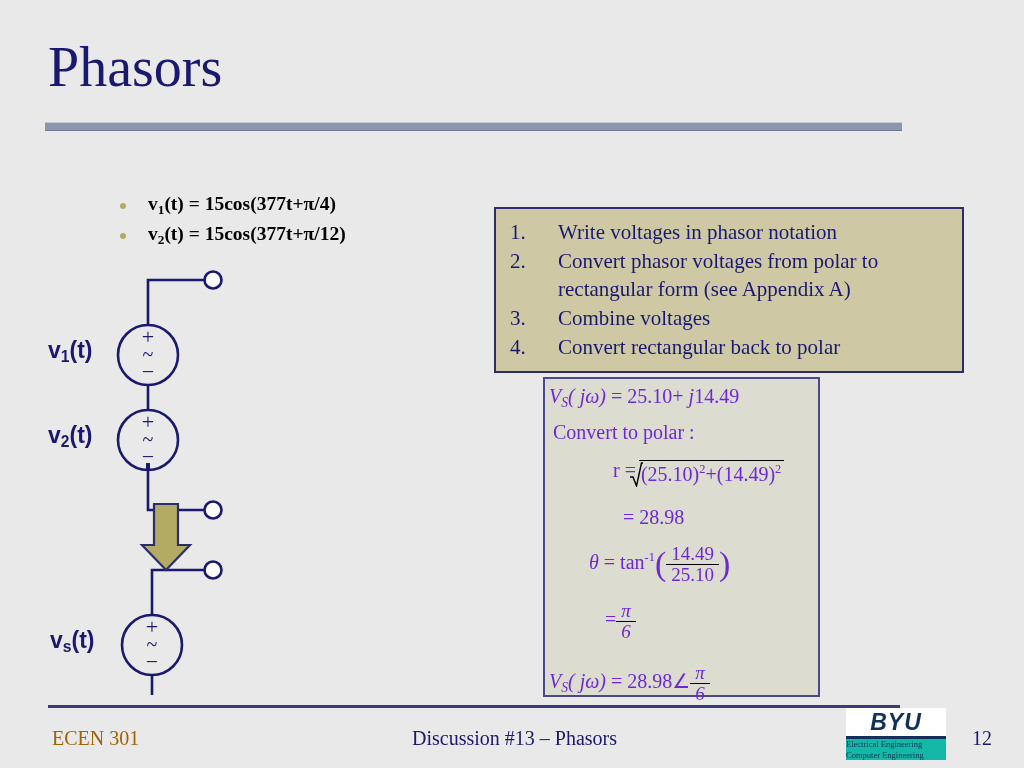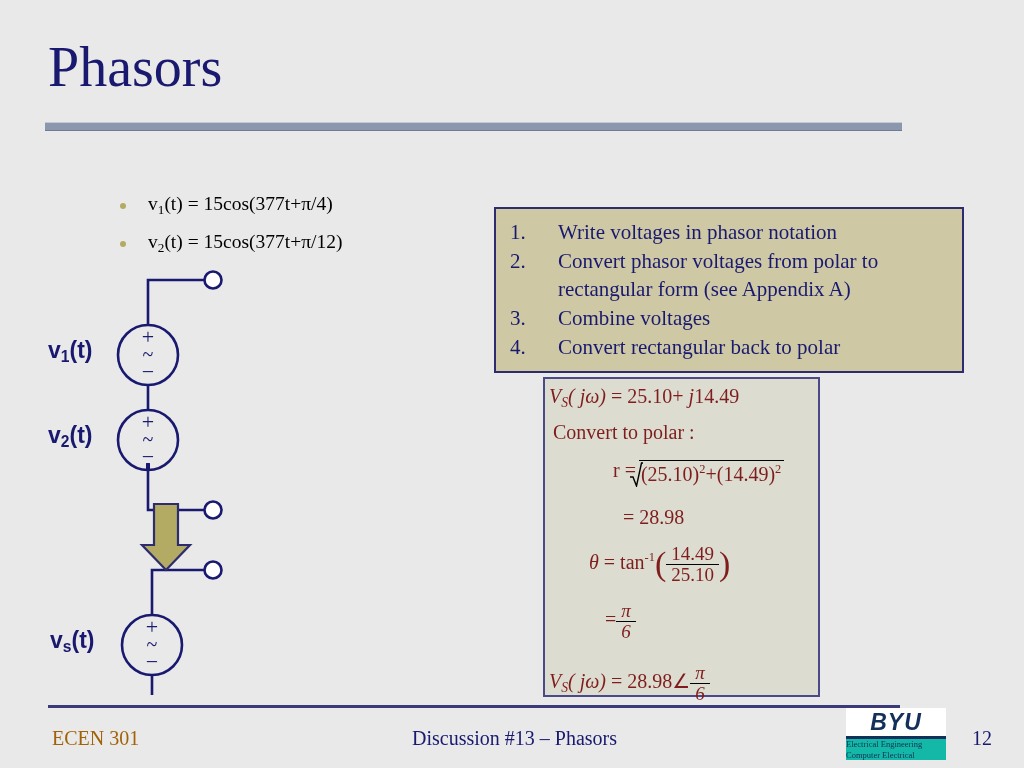--- a/index.html
+++ b/index.html
@@ -79,26 +79,26 @@
   }
   .sub-bullet .bullet-dot {
     width: 6px;
     height: 6px;
     margin-top: 10px;
     background: #b3ab63;
   }
   .sub-bullet .btext {
     margin-left: 22px;
     font-size: 19.5px;
-    font-weight: normal;
+    font-weight: bold;
     color: #000000;
     white-space: nowrap;
   }
   #sub-bullet-1 { top: 193px; }
-  #sub-bullet-2 { top: 223px; margin-top: 8px; }
+  #sub-bullet-2 { top: 223px; }
   sub { font-size: 0.68em; vertical-align: -0.28em; }
 
   
   #steps-box {
     position: absolute;
     left: 494px;
     top: 207px;
     width: 470px;
     height: 166px;
     background: #cec9a4;
@@ -128,21 +128,21 @@
   
   #math-box {
     position: absolute;
     left: 543px;
     top: 377px;
     width: 277px;
     height: 320px;
     background: #dcdcd0;
     border: 2px solid #4a4a8a;
     box-sizing: border-box;
-    color: #7f1d1d;
+    color: #6d28d9;
     font-family: "Liberation Serif", serif;
   }
   .mline { position: absolute; white-space: nowrap; }
   .it { font-style: italic; }
   .frac {
     display: inline-block;
     vertical-align: middle;
     text-align: center;
     line-height: 1.05;
   }
@@ -361,16 +361,16 @@
   </div>
 
   <div id="footer-rule"></div>
   <div id="footer-left">ECEN 301</div>
   <div id="footer-center">Discussion #13 – Phasors</div>
   <div id="page-number">12</div>
 
   <div id="byu-logo">
     <div id="byu-mark"><span>BYU</span></div>
     <div class="byu-sub">Electrical Engineering</div>
-    <div class="byu-sub">Computer Electrical</div>
+    <div class="byu-sub">Computer Engineering</div>
   </div>
 
 </div>
 
 </body></html>

